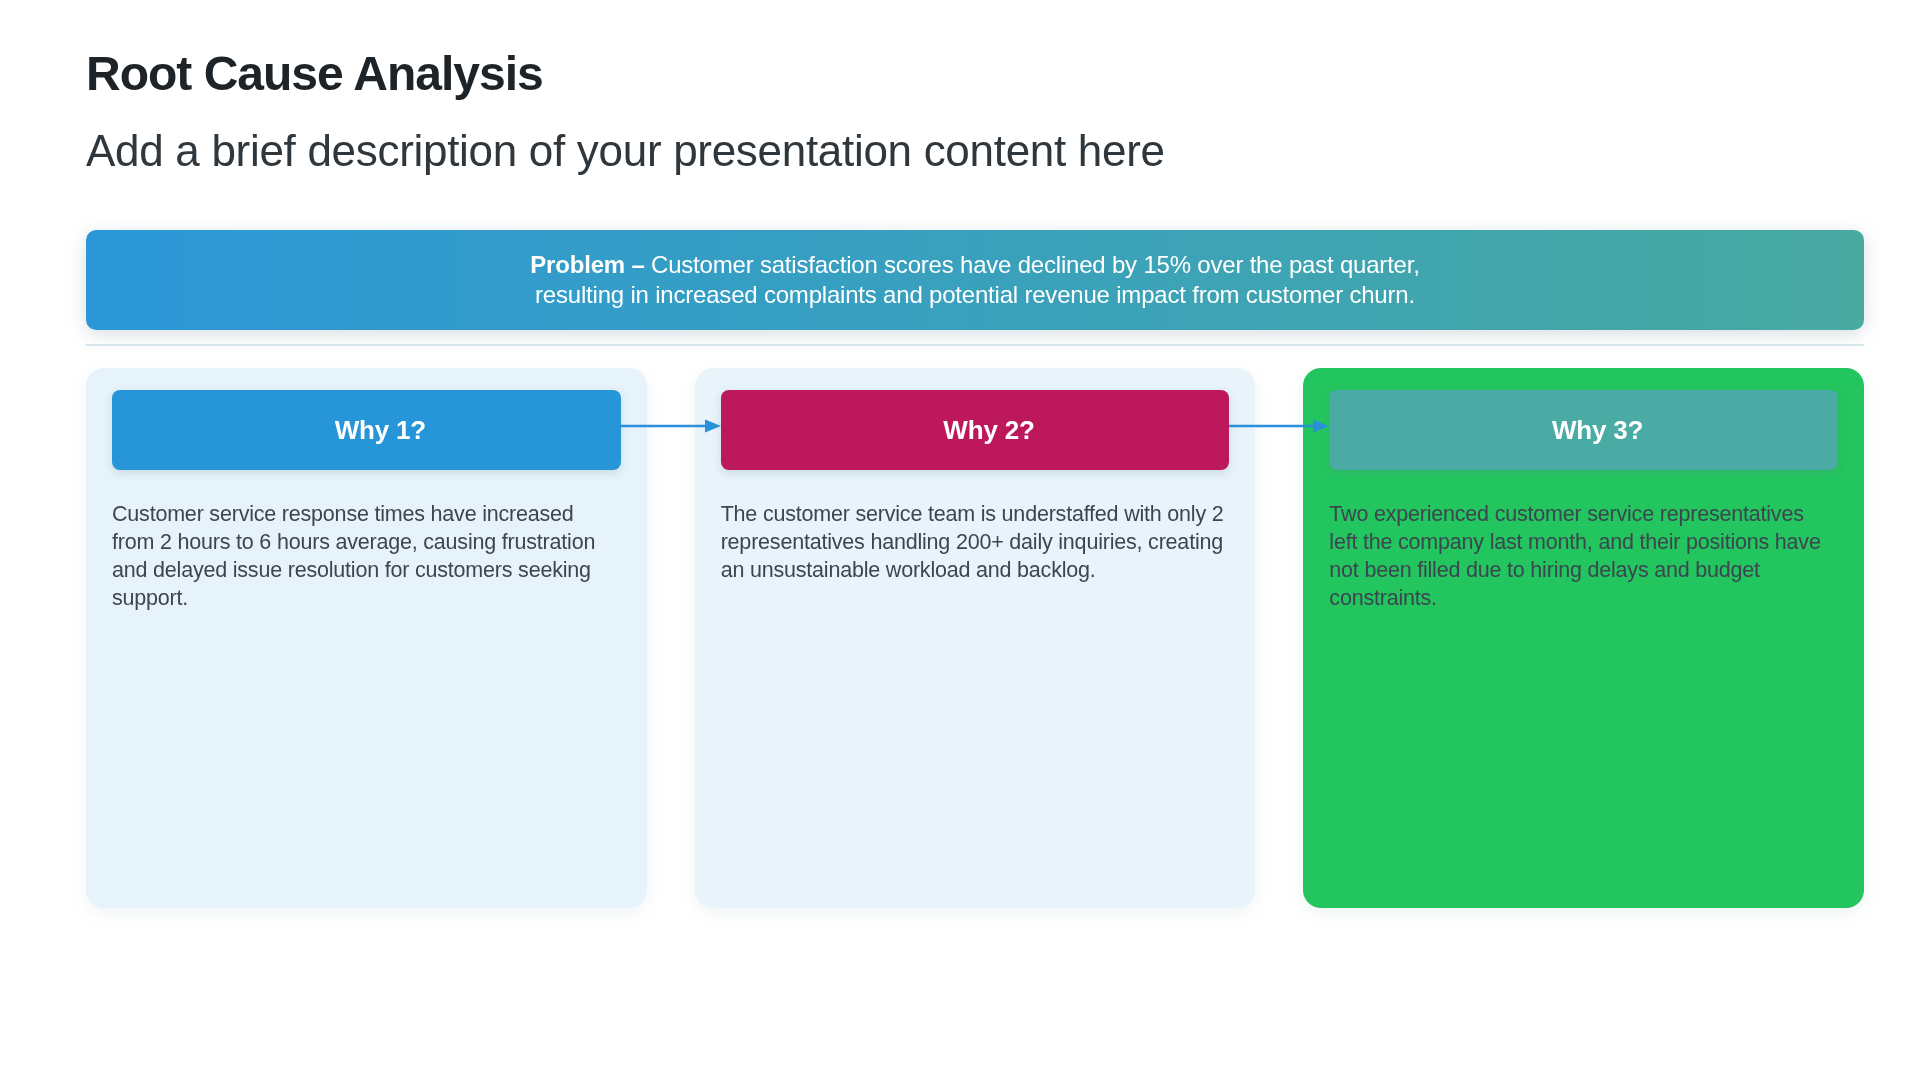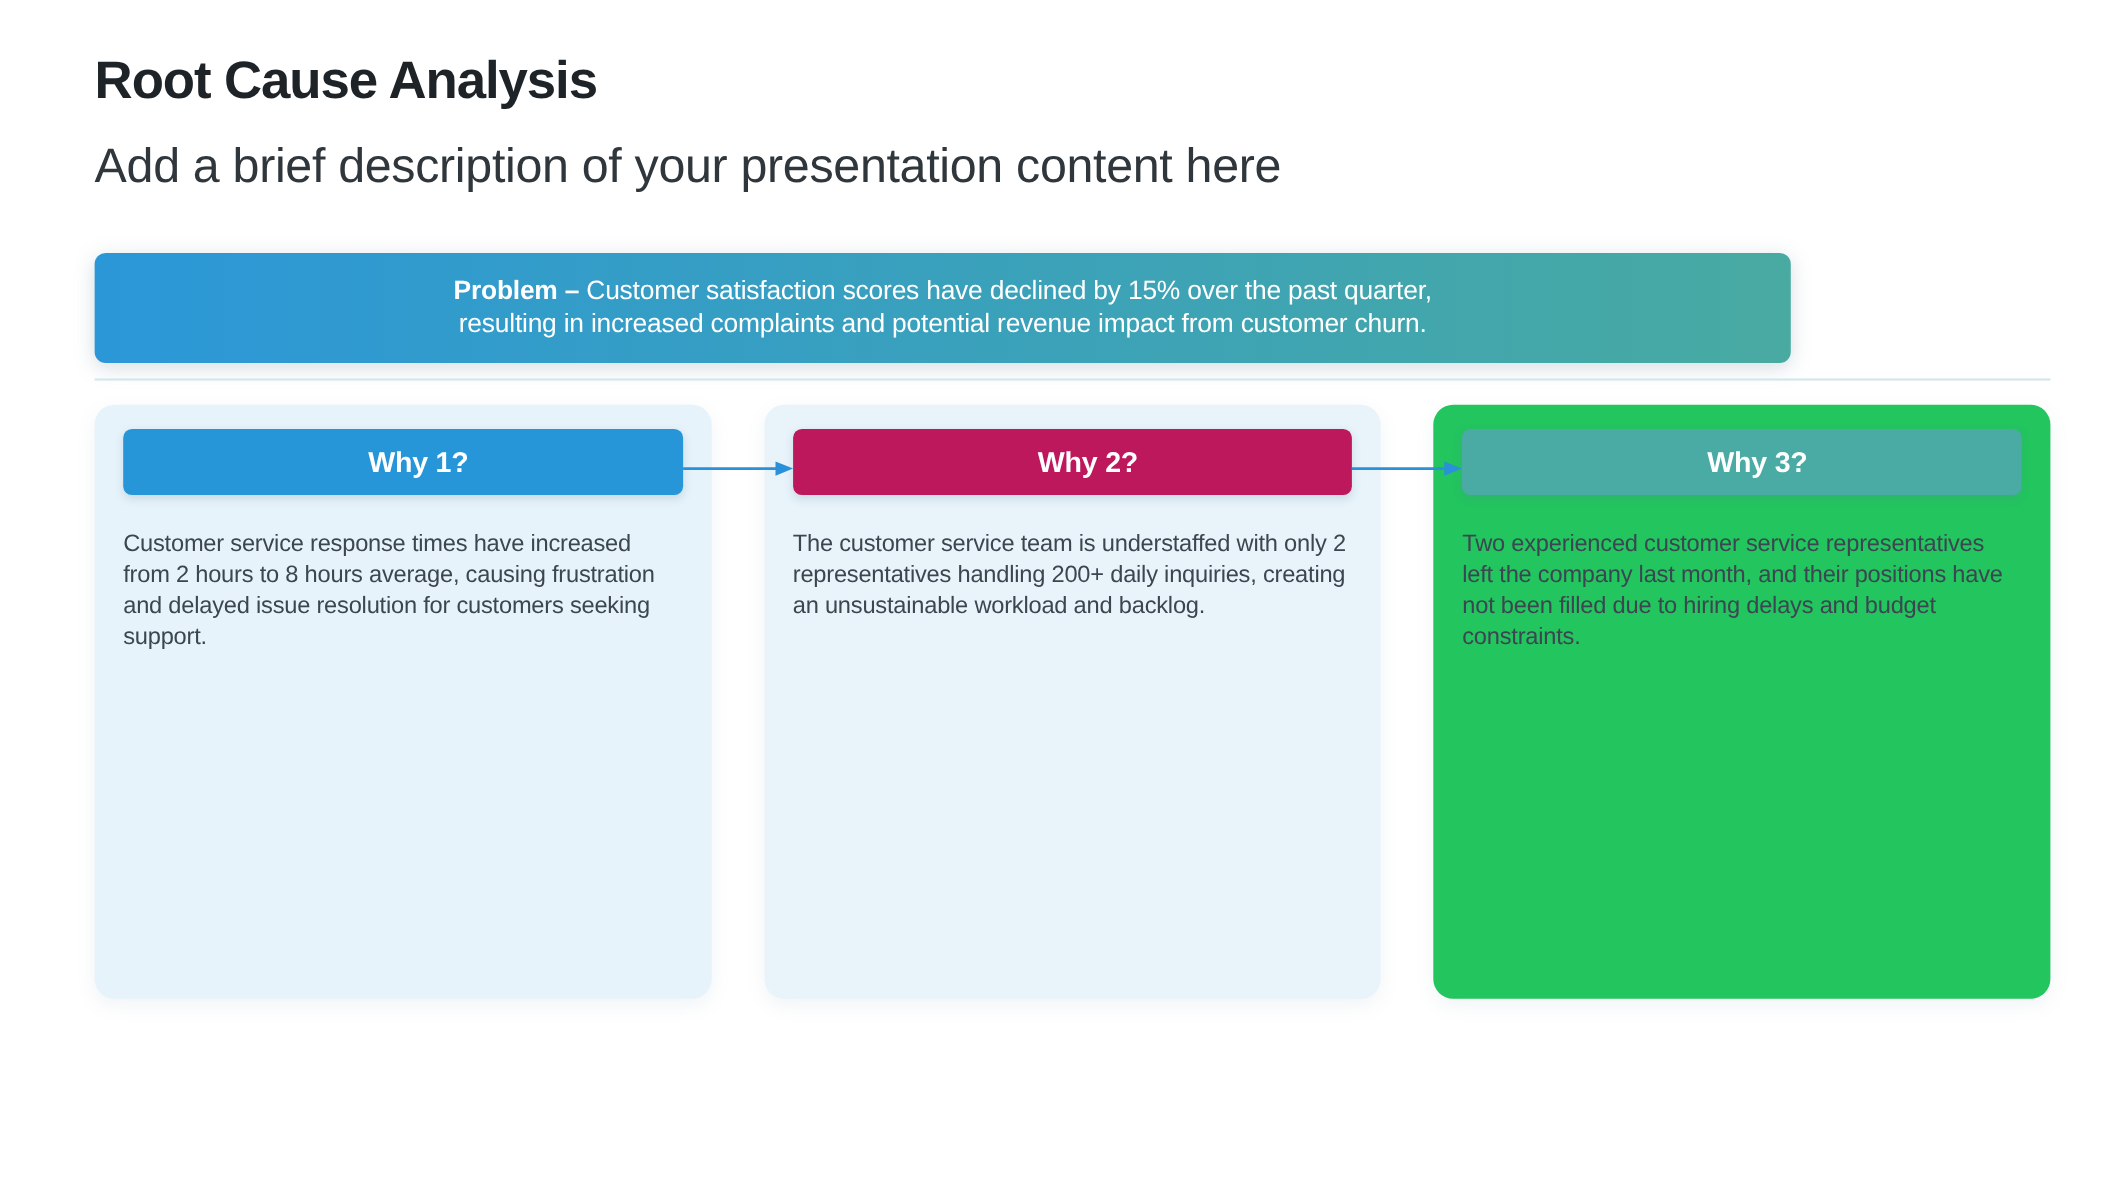--- a/index.html
+++ b/index.html
@@ -18,21 +18,21 @@
     font-size: 48px; font-weight: 700; letter-spacing: -1px;
     color: #1e2328;
   }
   .page-subtitle {
     position: absolute; left: 86px; top: 126px;
     font-size: 44px; font-weight: 400; letter-spacing: -0.3px;
     color: #30373c;
   }
   .problem-banner {
     position: absolute; left: 86px; top: 230px;
-    width: 1542px; height: 100px;
+    width: 1778px; height: 100px;
     border-radius: 10px;
     background: linear-gradient(90deg, #2b97d8 0%, #48aaa1 100%);
     box-shadow: 0 4px 18px rgba(110, 135, 150, 0.28);
     display: flex; align-items: center; justify-content: center;
   }
   .problem-text {
     color: #ffffff; font-size: 24px; line-height: 30px;
     text-align: center; letter-spacing: -0.2px;
   }
   .problem-text .line { display: block; }
@@ -45,21 +45,21 @@
     position: absolute; left: 86px; top: 368px;
     width: 1778px; height: 540px;
     display: grid; grid-template-columns: 1fr 1fr 1fr; gap: 48px;
   }
   .card {
     border-radius: 18px;
     position: relative;
     box-shadow: 0 6px 16px rgba(120, 150, 165, 0.10);
   }
   .card-header {
-    margin: 22px 26px 0 26px; height: 60px;
+    margin: 22px 26px 0 26px; height: 80px;
     border-radius: 8px;
     display: flex; align-items: center; justify-content: center;
     color: #ffffff; font-size: 26px; font-weight: 700;
     letter-spacing: -0.2px;
     box-shadow: 0 3px 8px rgba(90, 130, 150, 0.22);
     padding-left: 28px;
   }
   .card-body {
     margin: 30px 30px 0 26px;
     max-width: 505px;
@@ -89,21 +89,21 @@
   </div>
 
   <div class="divider"></div>
 
   <div class="cards">
 
     <div class="card" style="background-color: rgb(231, 243, 251);">
       <div class="card-header" style="background-color: rgb(38, 150, 216);">
         <span>Why 1?</span>
       </div>
-      <p class="card-body">Customer service response times have increased from 2 hours to 8 hours average, causing frustration and delayed issue resolution for customers seeking support.</p>
+      <p class="card-body">Customer service response times have increased from 2 hours to 6 hours average, causing frustration and delayed issue resolution for customers seeking support.</p>
     </div>
 
     <div class="card" style="background-color: rgb(232, 243, 250);">
       <div class="card-header" style="background-color: #be185d;">
         <span>Why 2?</span>
       </div>
       <p class="card-body">The customer service team is understaffed with only 2 representatives handling 200+ daily inquiries, creating an unsustainable workload and backlog.</p>
     </div>
 
     <div class="card" style="background-color: #22c55e;">

